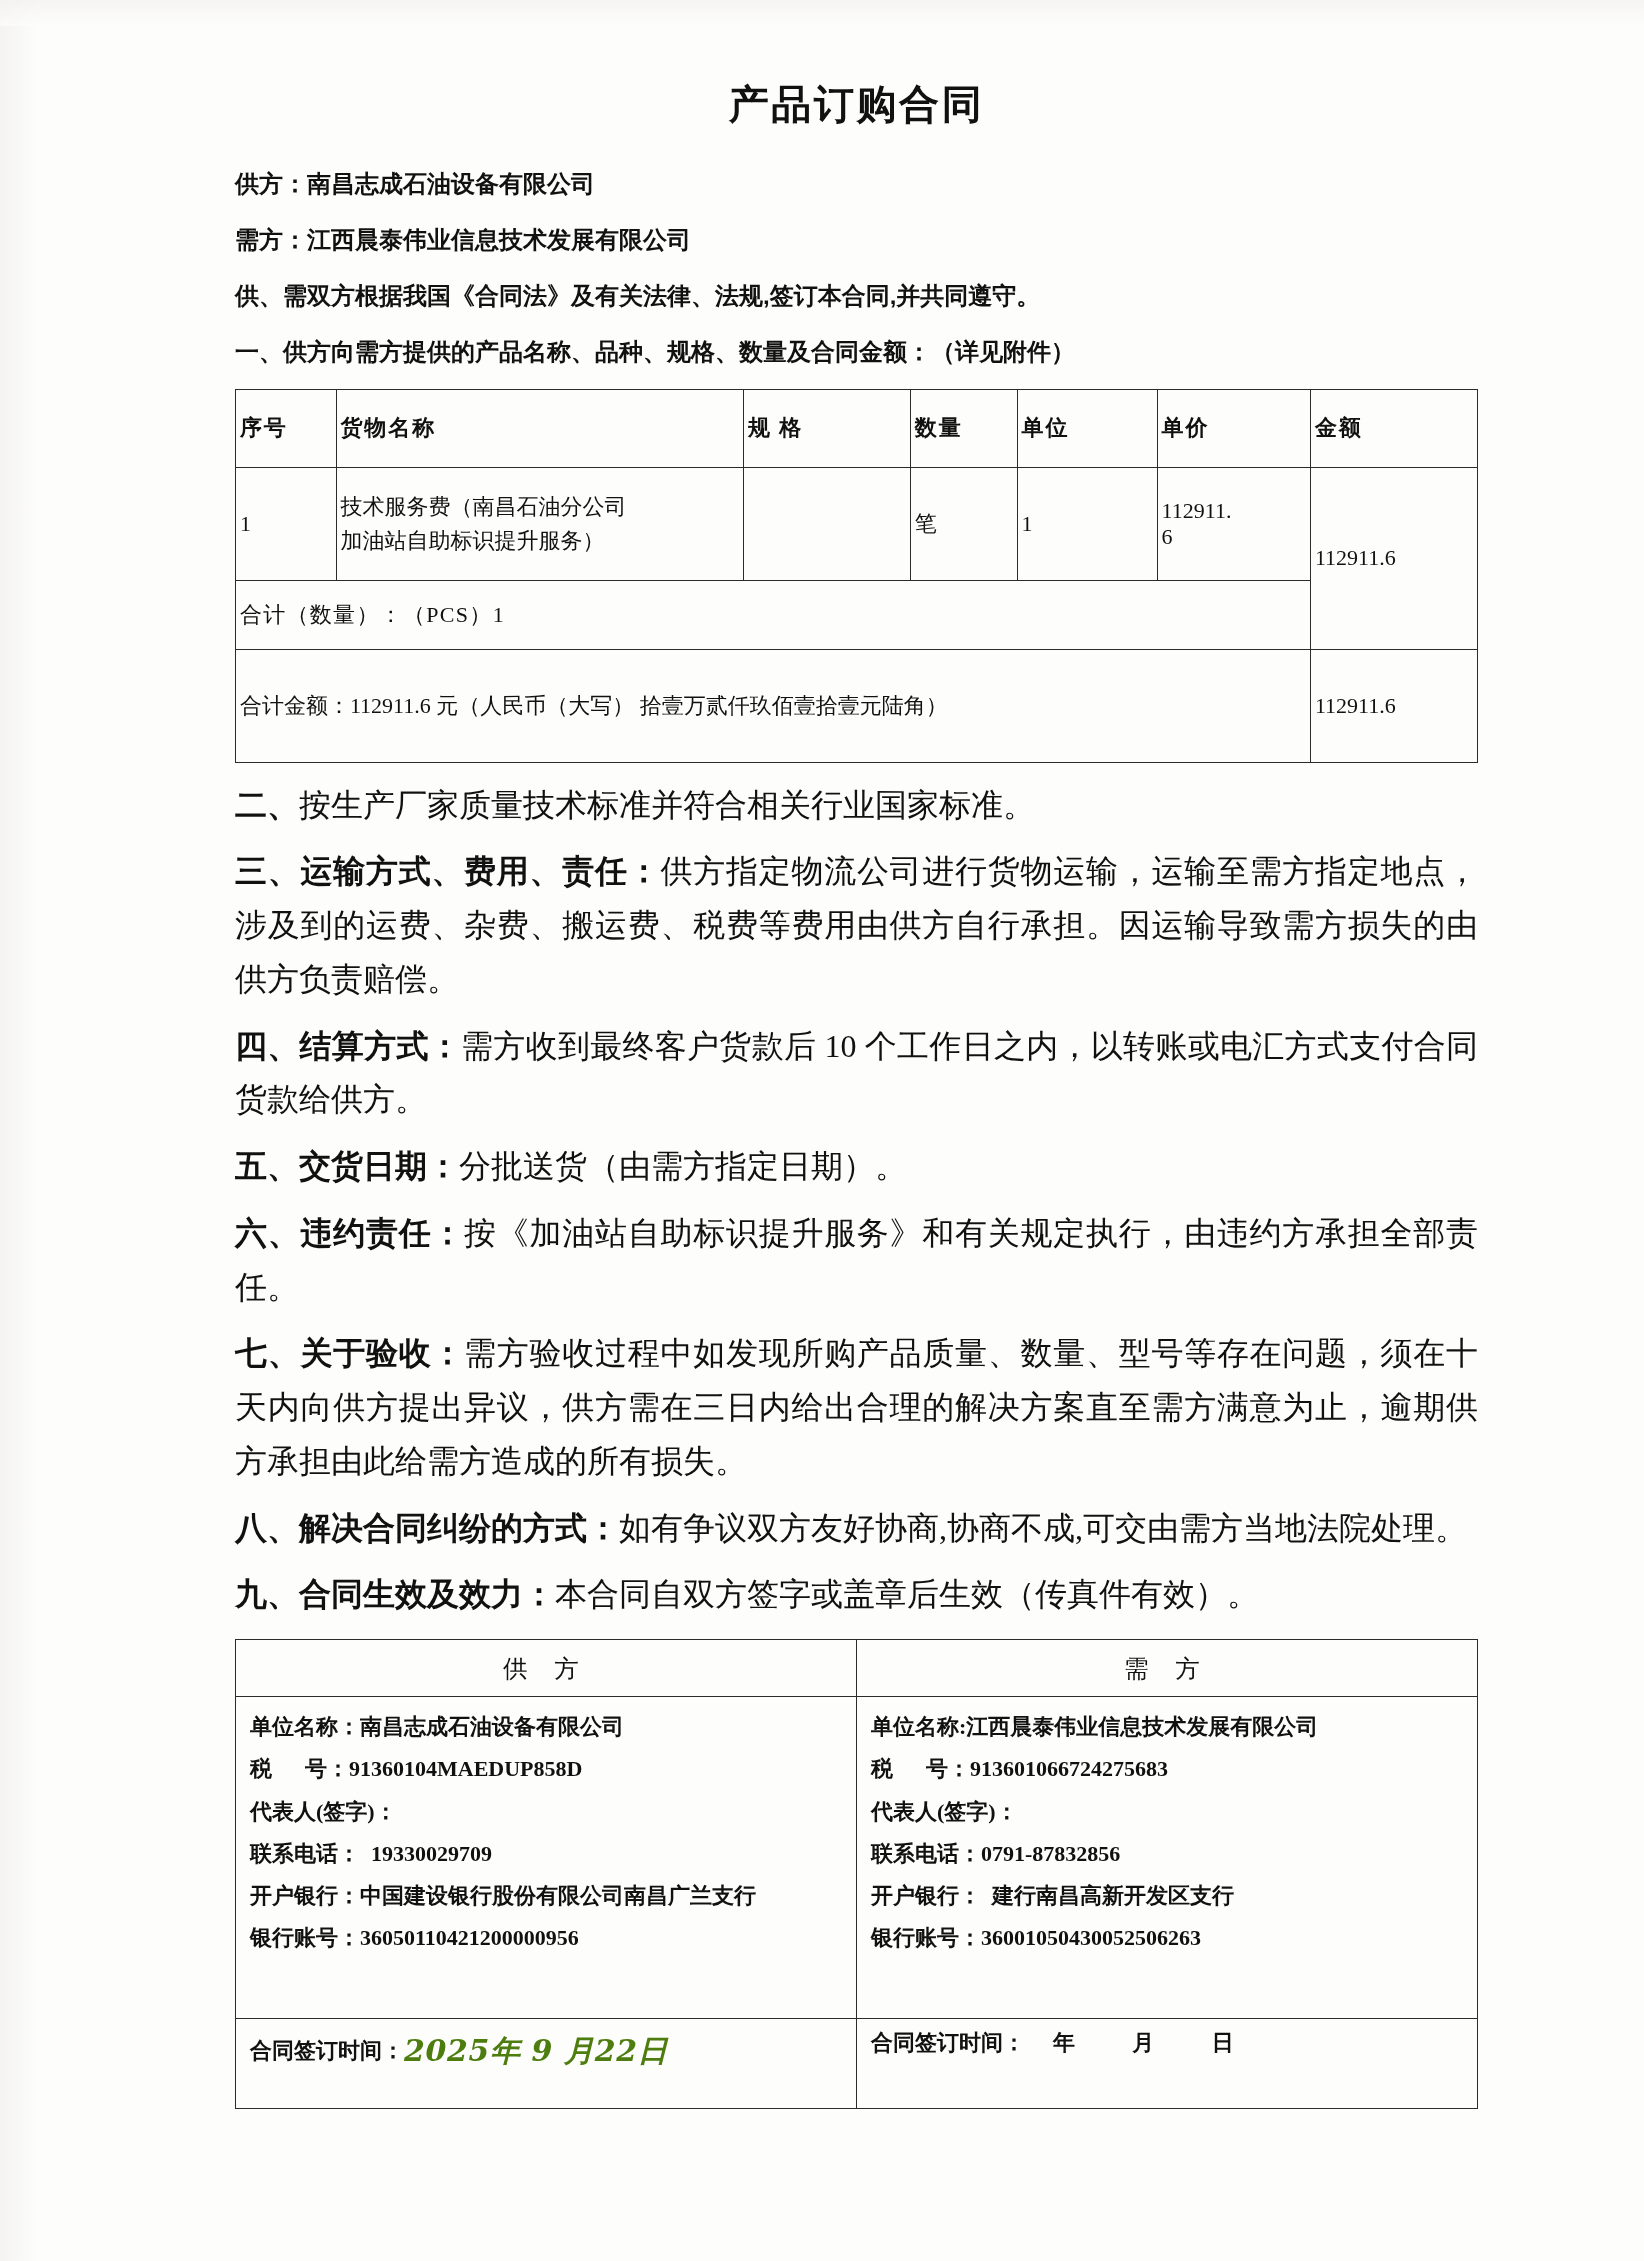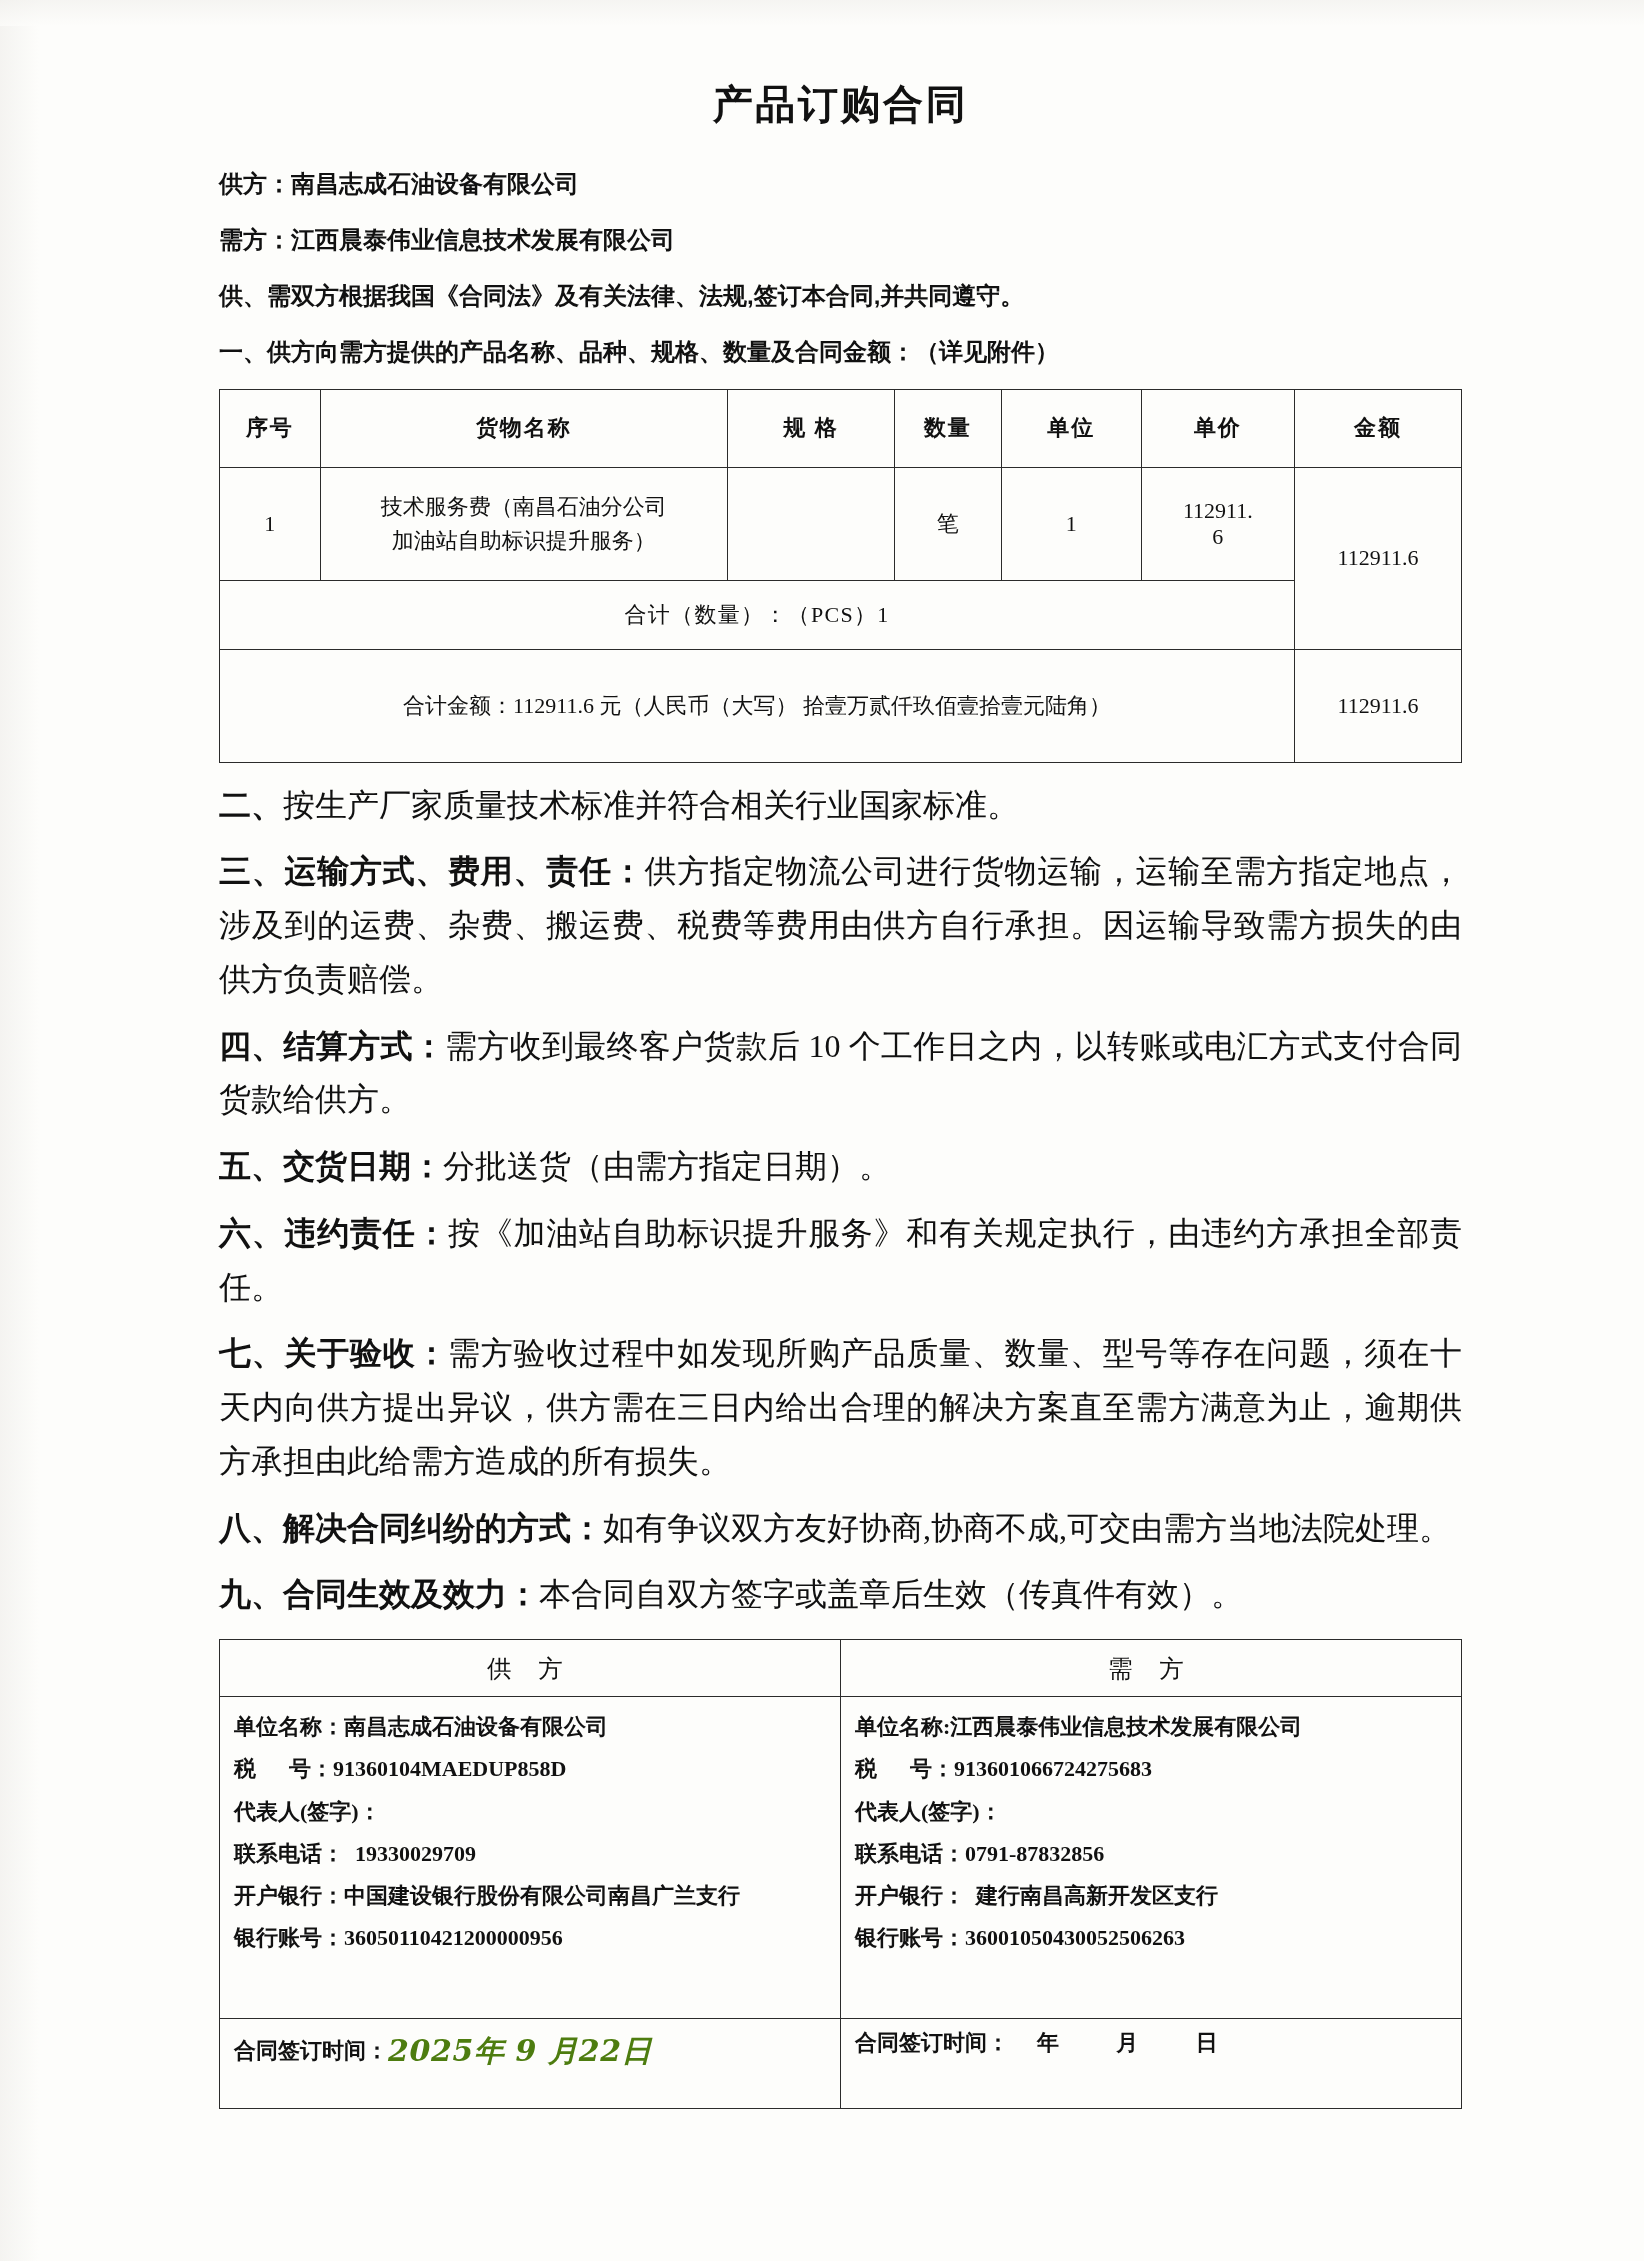--- a/index.html
+++ b/index.html
@@ -29,21 +29,21 @@
     opacity: .7;
   }
   .scan-edge-top {
     position: absolute;
     left: 0; top: 0; width: 1644px; height: 26px;
     background: linear-gradient(to bottom, #f2f1ee 0%, #fdfdfb 100%);
     opacity: .7;
   }
   .content {
     position: absolute;
-    left: 219px;
+    left: 235px;
     top: 77px;
     width: 1243px;
   }
   .doc-title {
     text-align: center;
     font-size: 40px;
     font-weight: bold;
     letter-spacing: 2.6px;
     margin: 0 0 33px 0;
     font-family: "Liberation Sans", "DejaVu Sans", sans-serif;
@@ -72,21 +72,21 @@
   table.goods {
     border-collapse: collapse;
     width: 1243px;
     margin: 6.4px 0 15.5px 0;
     table-layout: fixed;
   }
   table.goods td, table.goods th {
     border: 1.3px solid #2b2b2b;
     font-size: 22px;
     font-family: "Liberation Serif", "DejaVu Serif", serif;
-    text-align: center;
+    text-align: left;
     vertical-align: middle;
     padding: 7.7px 3.9px;
   }
   table.goods th {
     font-weight: 600;
     height: 62px;
     letter-spacing: 1.9px;
   }
   .col-no   { width: 97px; }
   .col-name { width: 393px; }

